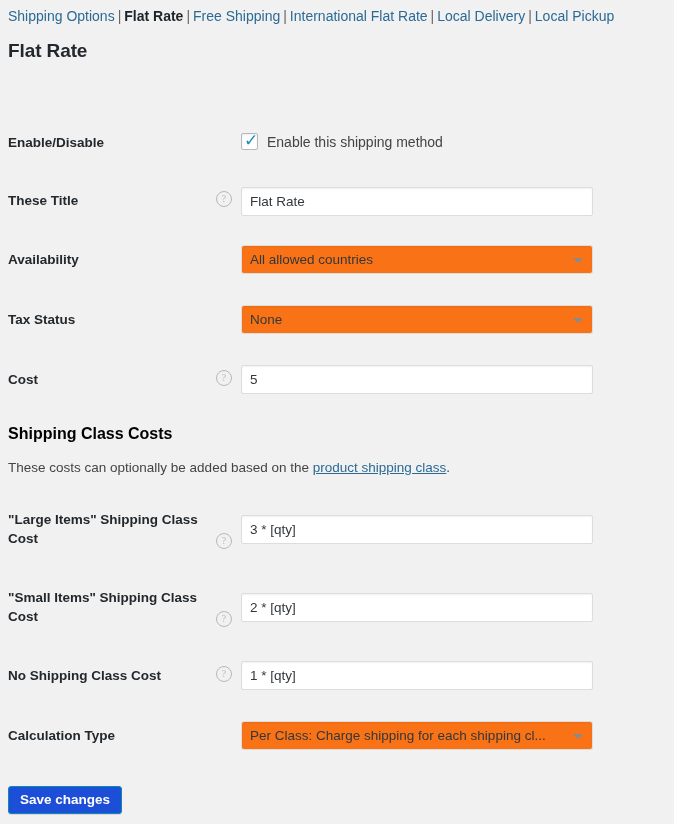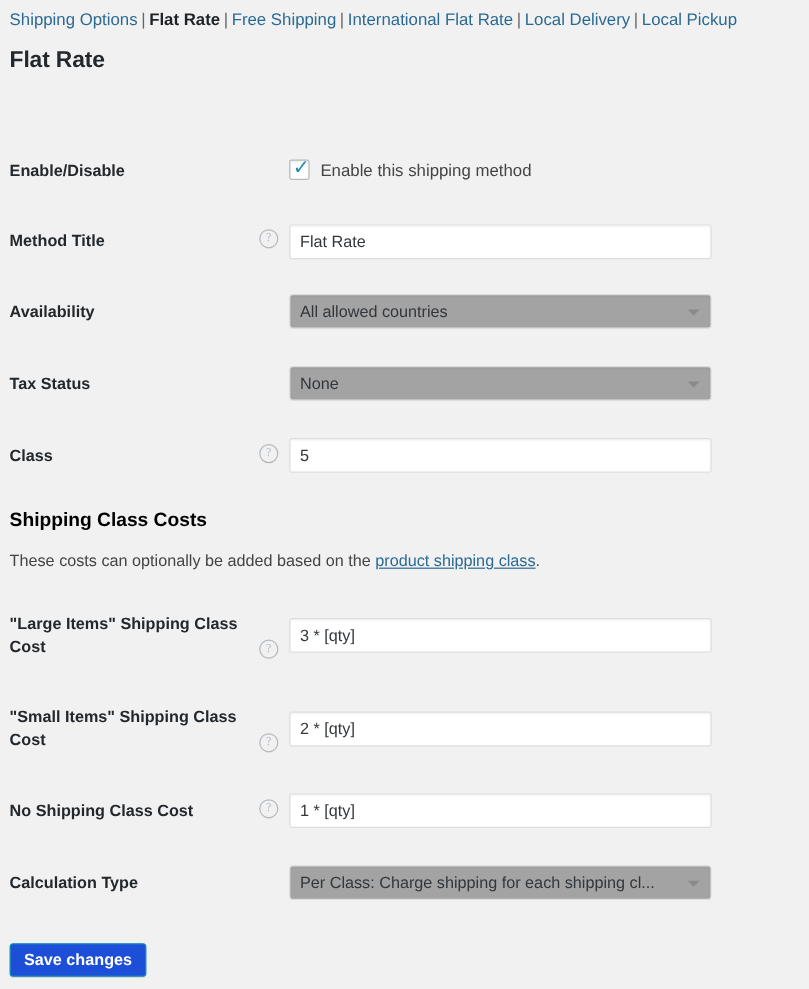--- a/index.html
+++ b/index.html
@@ -142,21 +142,21 @@
     box-shadow: inset 0 1px 2px rgba(0,0,0,0.06);
   }
 
   .select-box {
     position: absolute;
     left: 241px;
     width: 352px;
     height: 29px;
     box-sizing: border-box;
     border: 1px solid #ddd;
-    background: #a3a3a3;
+    background: #f97316;
     border-radius: 3px;
     box-shadow: inset 0 1px 2px rgba(0,0,0,0.06);
     cursor: pointer;
   }
   .select-box .sel-text {
     position: absolute;
     left: 8px;
     right: 26px;
     top: 0;
     line-height: 27px;
@@ -253,21 +253,21 @@
     <div class="label">Enable/Disable</div>
     <div class="cb-wrap">
       <span class="checkbox">
         <span class="tick">✓</span>
       </span>
       <span class="cb-label">Enable this shipping method</span>
     </div>
   </div>
 
   <div class="row" style="top:187px;">
-    <div class="label" style="top:4px;">Method Title</div>
+    <div class="label" style="top:4px;">These Title</div>
     <span class="help" style="top:4px;">?</span>
     <input class="text-field" type="text" value="Flat Rate" style="">
   </div>
 
   <div class="row" style="top:245px;">
     <div class="label" style="top:5px;">Availability</div>
     <div class="select-box">
       <span class="sel-text">All allowed countries</span>
       <span class="arrow"></span>
     </div>
@@ -275,21 +275,21 @@
 
   <div class="row" style="top:305px;">
     <div class="label" style="top:5px;">Tax Status</div>
     <div class="select-box">
       <span class="sel-text">None</span>
       <span class="arrow"></span>
     </div>
   </div>
 
   <div class="row" style="top:365px;">
-    <div class="label" style="top:5px;">Class</div>
+    <div class="label" style="top:5px;">Cost</div>
     <span class="help" style="top:5px;">?</span>
     <input class="text-field" type="text" value="5" style="">
   </div>
 
   <h2 class="sub-title">Shipping Class Costs</h2>
   <p class="sub-desc"><span>These costs can optionally be added based on the </span><a href="#">product shipping class</a><span>.</span></p>
 
   <div class="row" style="top:510px;">
     <div class="label" style="top:0px;">"Large Items" Shipping Class Cost</div>
     <span class="help" style="top:23px;">?</span>

